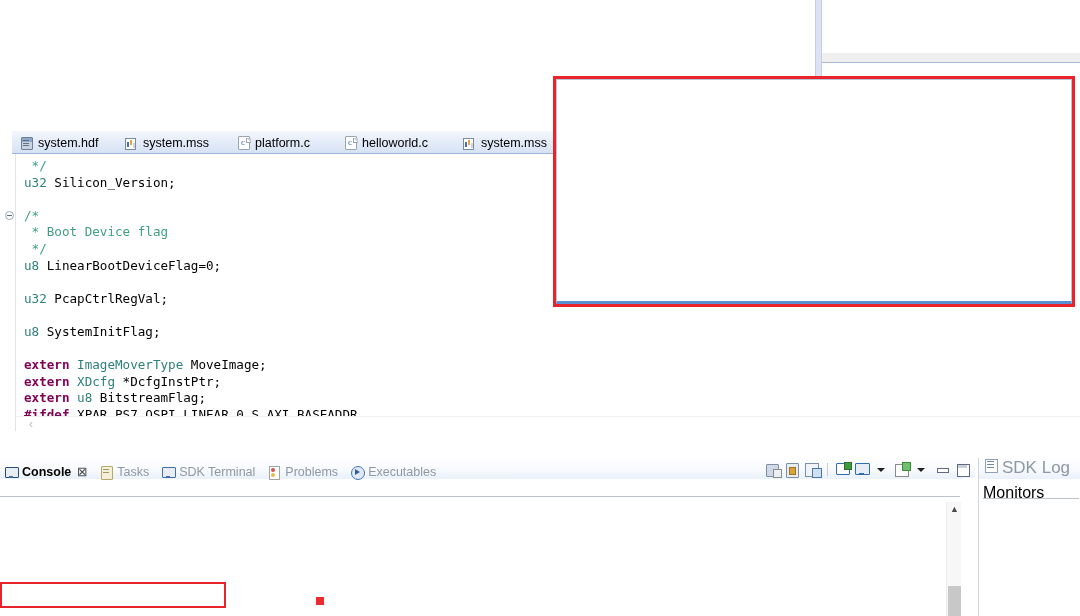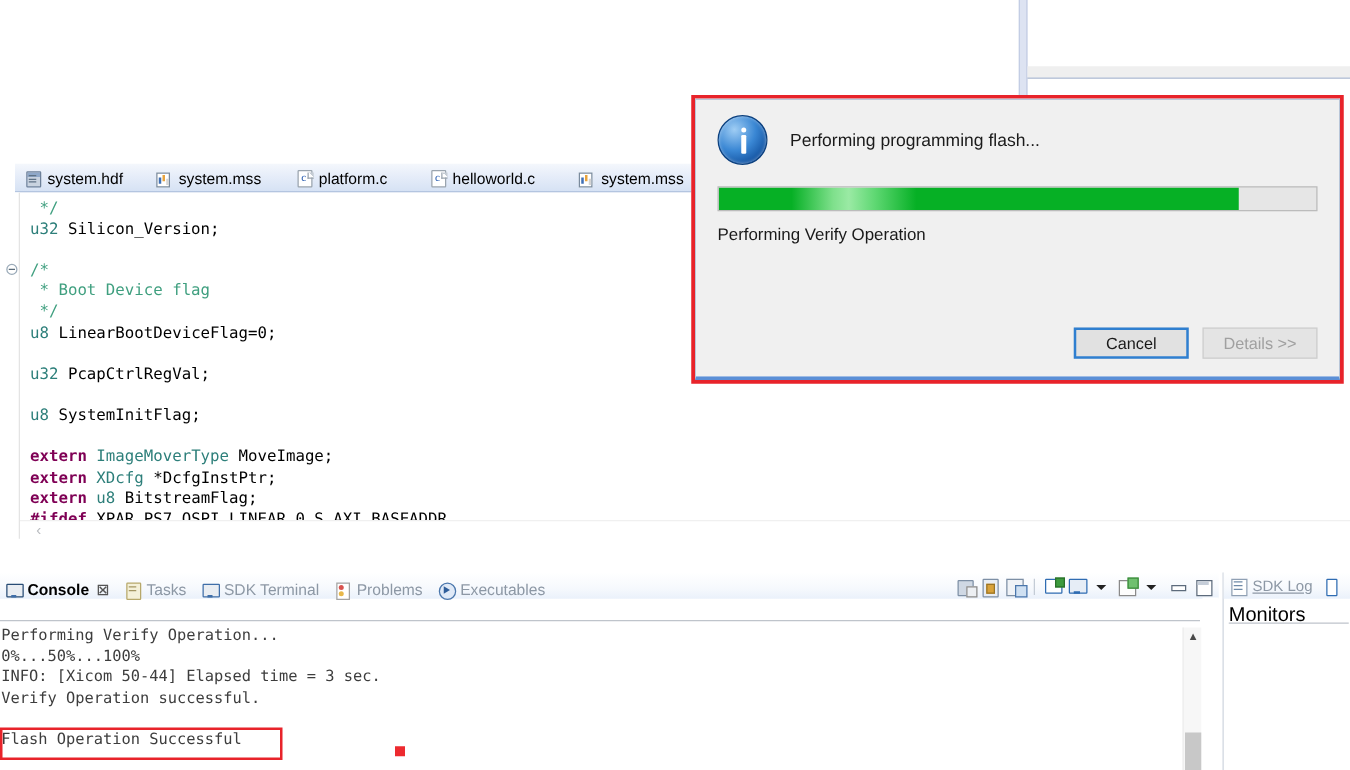--- a/index.html
+++ b/index.html
@@ -204,22 +204,22 @@
   
   .rightdock {
     position:absolute; left:978px; top:458px; width:102px; height:158px;
     background:#ffffff; border-left:1px solid #cfd6e0;
   }
   .rd-tabs {
     position:absolute; left:0; top:0; width:100%; height:21px;
     background: linear-gradient(to bottom,#ffffff 0%, #f6f9fd 60%, #eaf1fb 100%);
     display:flex; align-items:center;
   }
-  .rd-tab { display:flex; align-items:center; gap:4px; padding:0 5px; height:21px;
-    font-size:12px; color:#8d98a5; white-space:nowrap;text-decoration:underline;}
+  .rd-tab { display:flex; align-items:flex-start; gap:4px; padding:0 5px; height:21px;
+    font-size:17px; color:#8d98a5; white-space:nowrap;}
   .ic-sdklog{width:14px;height:14px;position:relative;flex:0 0 auto;}
   .ic-sdklog::before{content:"";position:absolute;left:1px;top:1px;width:11px;height:12px;
     background:#fff;border:1px solid #8fa0b4;}
   .ic-sdklog::after{content:"";position:absolute;left:3px;top:3px;width:7px;height:1px;background:#6f8aa8;
     box-shadow:0 3px 0 #6f8aa8, 0 6px 0 #6f8aa8;}
   .ic-battery{width:9px;height:14px;position:relative;flex:0 0 auto;}
   .ic-battery::before{content:"";position:absolute;left:1px;top:1px;width:7px;height:12px;
     border:1.4px solid #2f6cb2;border-radius:1px;background:#fff;}
   .rd-title {
     position:absolute; left:4px; top:26px; font-size:16px; color:#000;
@@ -384,26 +384,20 @@
         <div class="tb ic-caret"></div>
         <div class="tb ic-t6"></div>
         <div class="tb ic-caret"></div>
         <div class="tb tb-min"></div>
         <div class="tb tb-max"></div>
       </div>
     </div>
 
     <div class="console-titleline"></div>
 
-    <div class="console-out"><span>Performing Verify Operation...</span>
-<span>0%...50%...100%</span>
-<span>INFO: [Xicom 50-44] Elapsed time = 3 sec.</span>
-<span>Verify Operation successful.</span>
-
-<span>Flash Operation Successful</span></div>
 
     <div class="console-right-edge"></div>
     <div class="console-vscroll">
       <div class="cvs-arrow">▲</div>
       <div class="cvs-thumb"></div>
     </div>
   </div>
 
   <div class="hl-box"></div>
   <div class="redsquare"></div>
@@ -420,34 +414,17 @@
       </div>
     </div>
     <div class="rd-title">Monitors</div>
     <div class="rd-line"></div>
   </div>
 
   <div class="dlg-border">
     <div class="dlg">
 
 
-      <div class="dlg-body">
-        <div class="dlg-msgrow">
-          <span class="info-icon"></span>
-          <span class="dlg-msg">Performing programming flash...</span>
-        </div>
-
-        <div class="pbar">
-          <div class="pbar-fill" id="pbar-fill" style="width: 87%;"></div>
-        </div>
-
-        <div class="dlg-sub">Performing Verify Operation</div>
-
-        <div class="dlg-buttons">
-          <div class="btn primary">Cancel</div>
-          <div class="btn disabled">Details &gt;&gt;</div>
-        </div>
-      </div>
 
     </div>
   </div>
 
 </div>
 
 </body></html>

